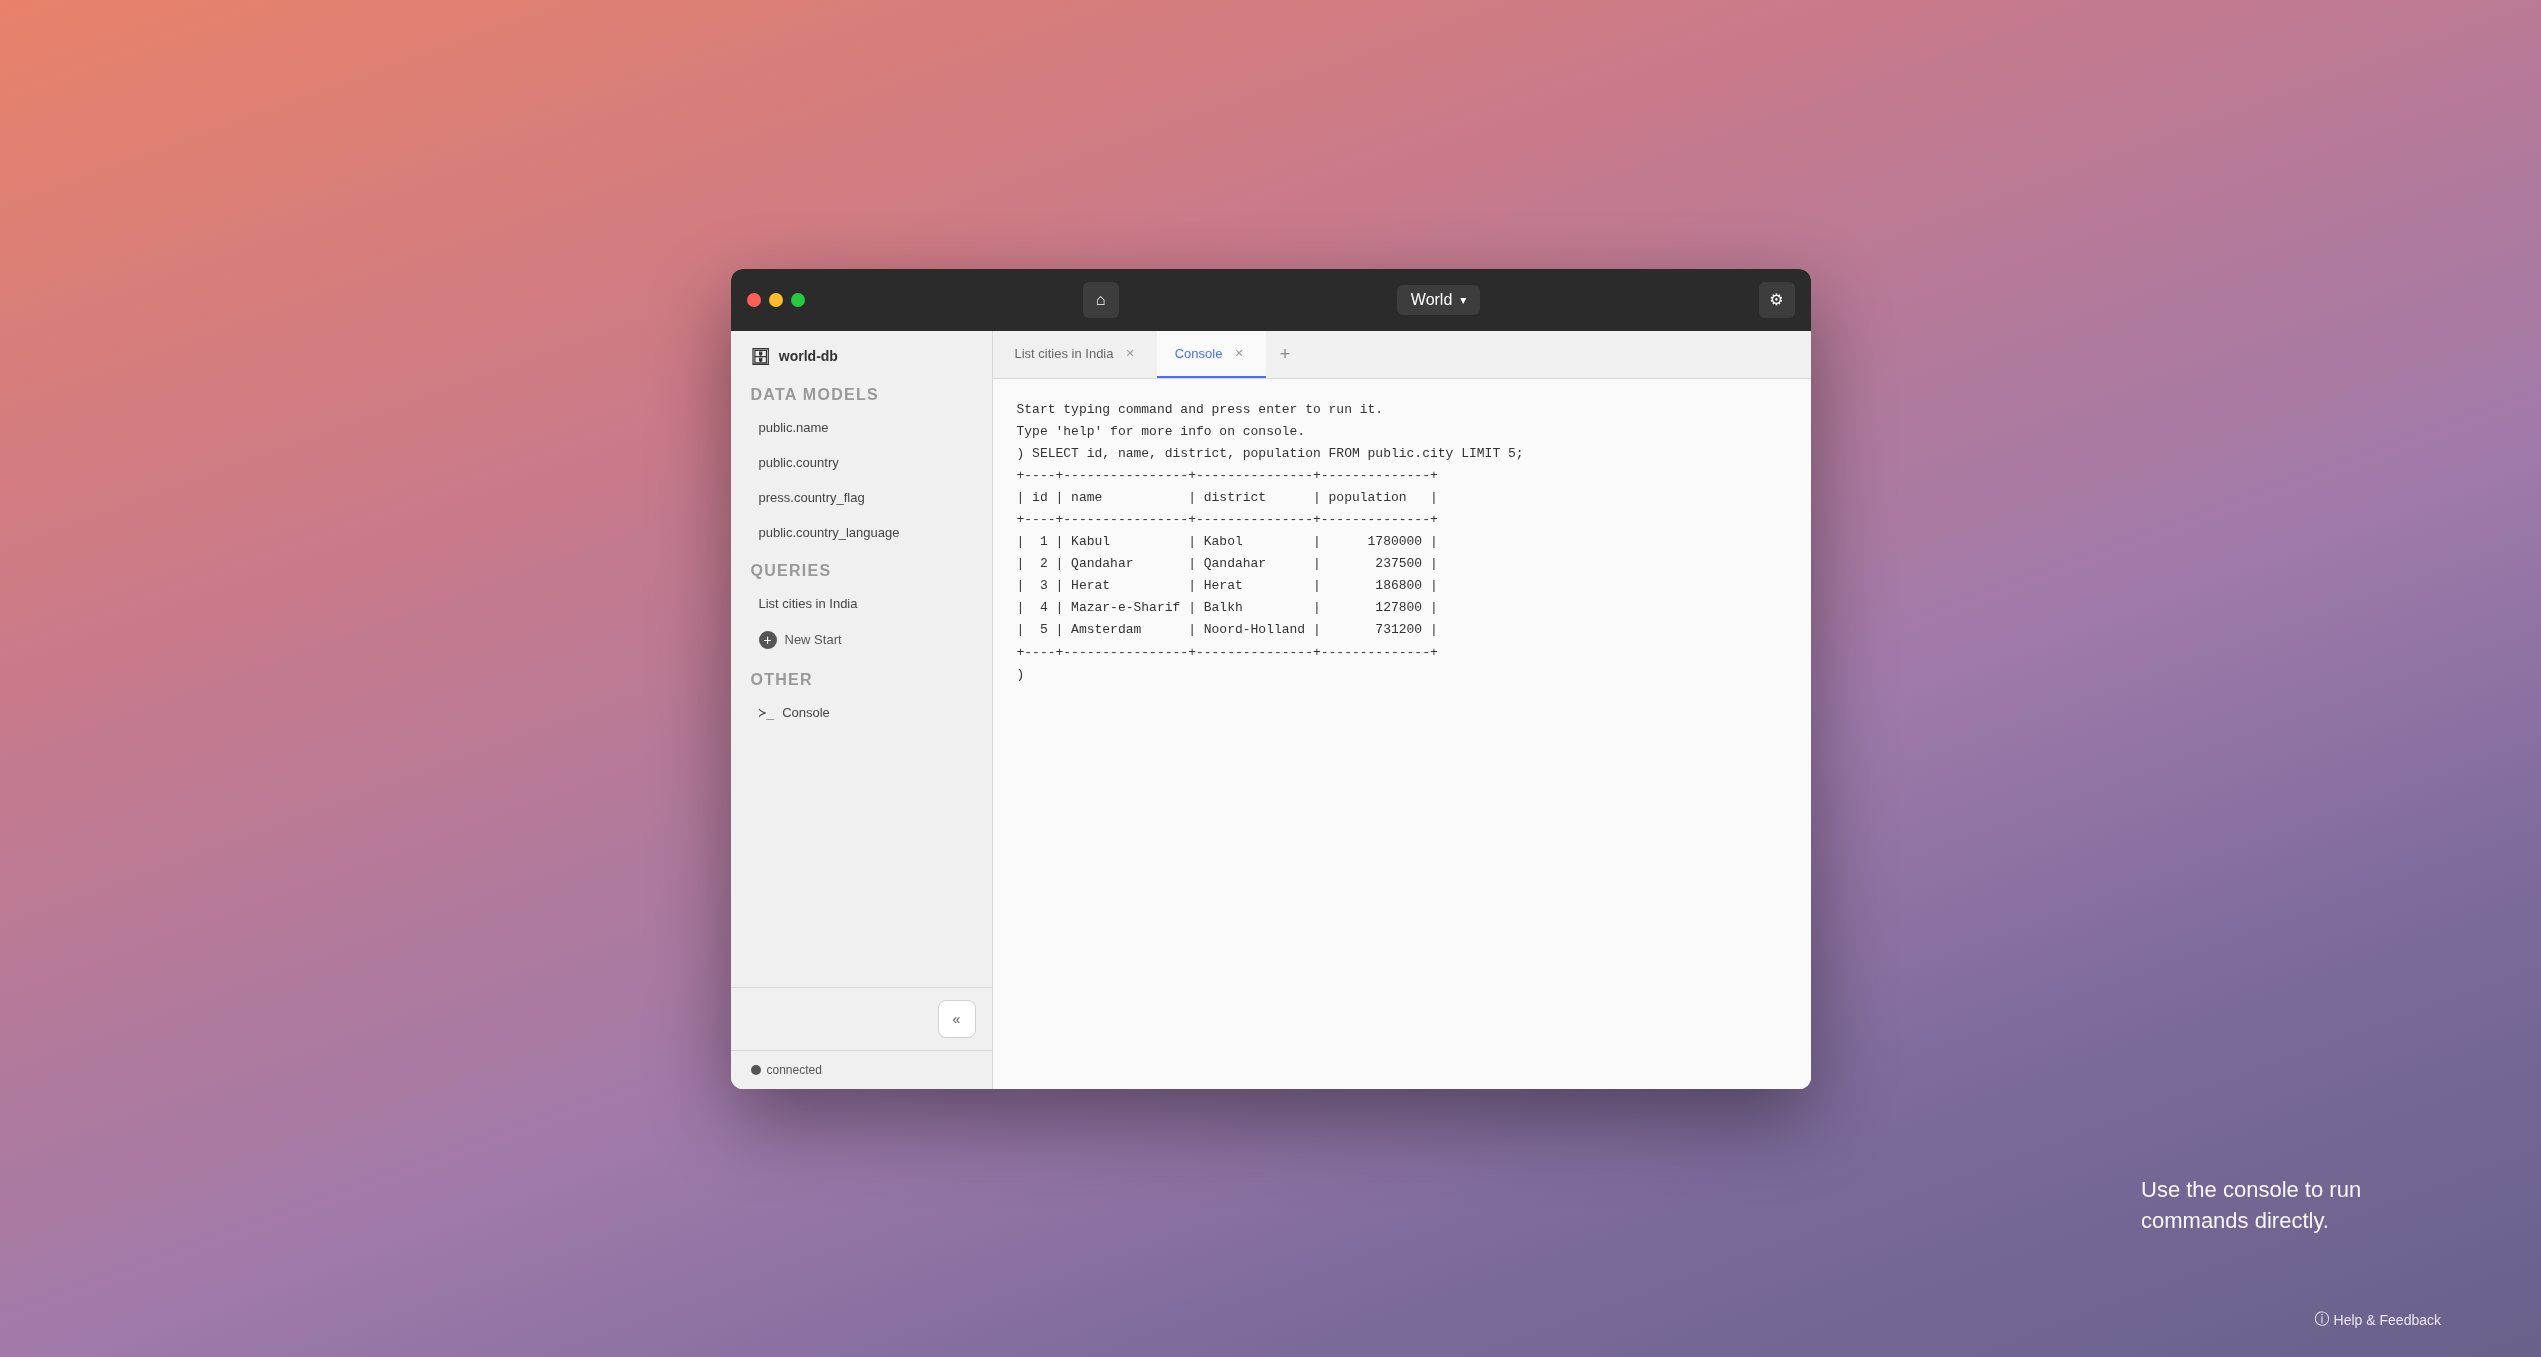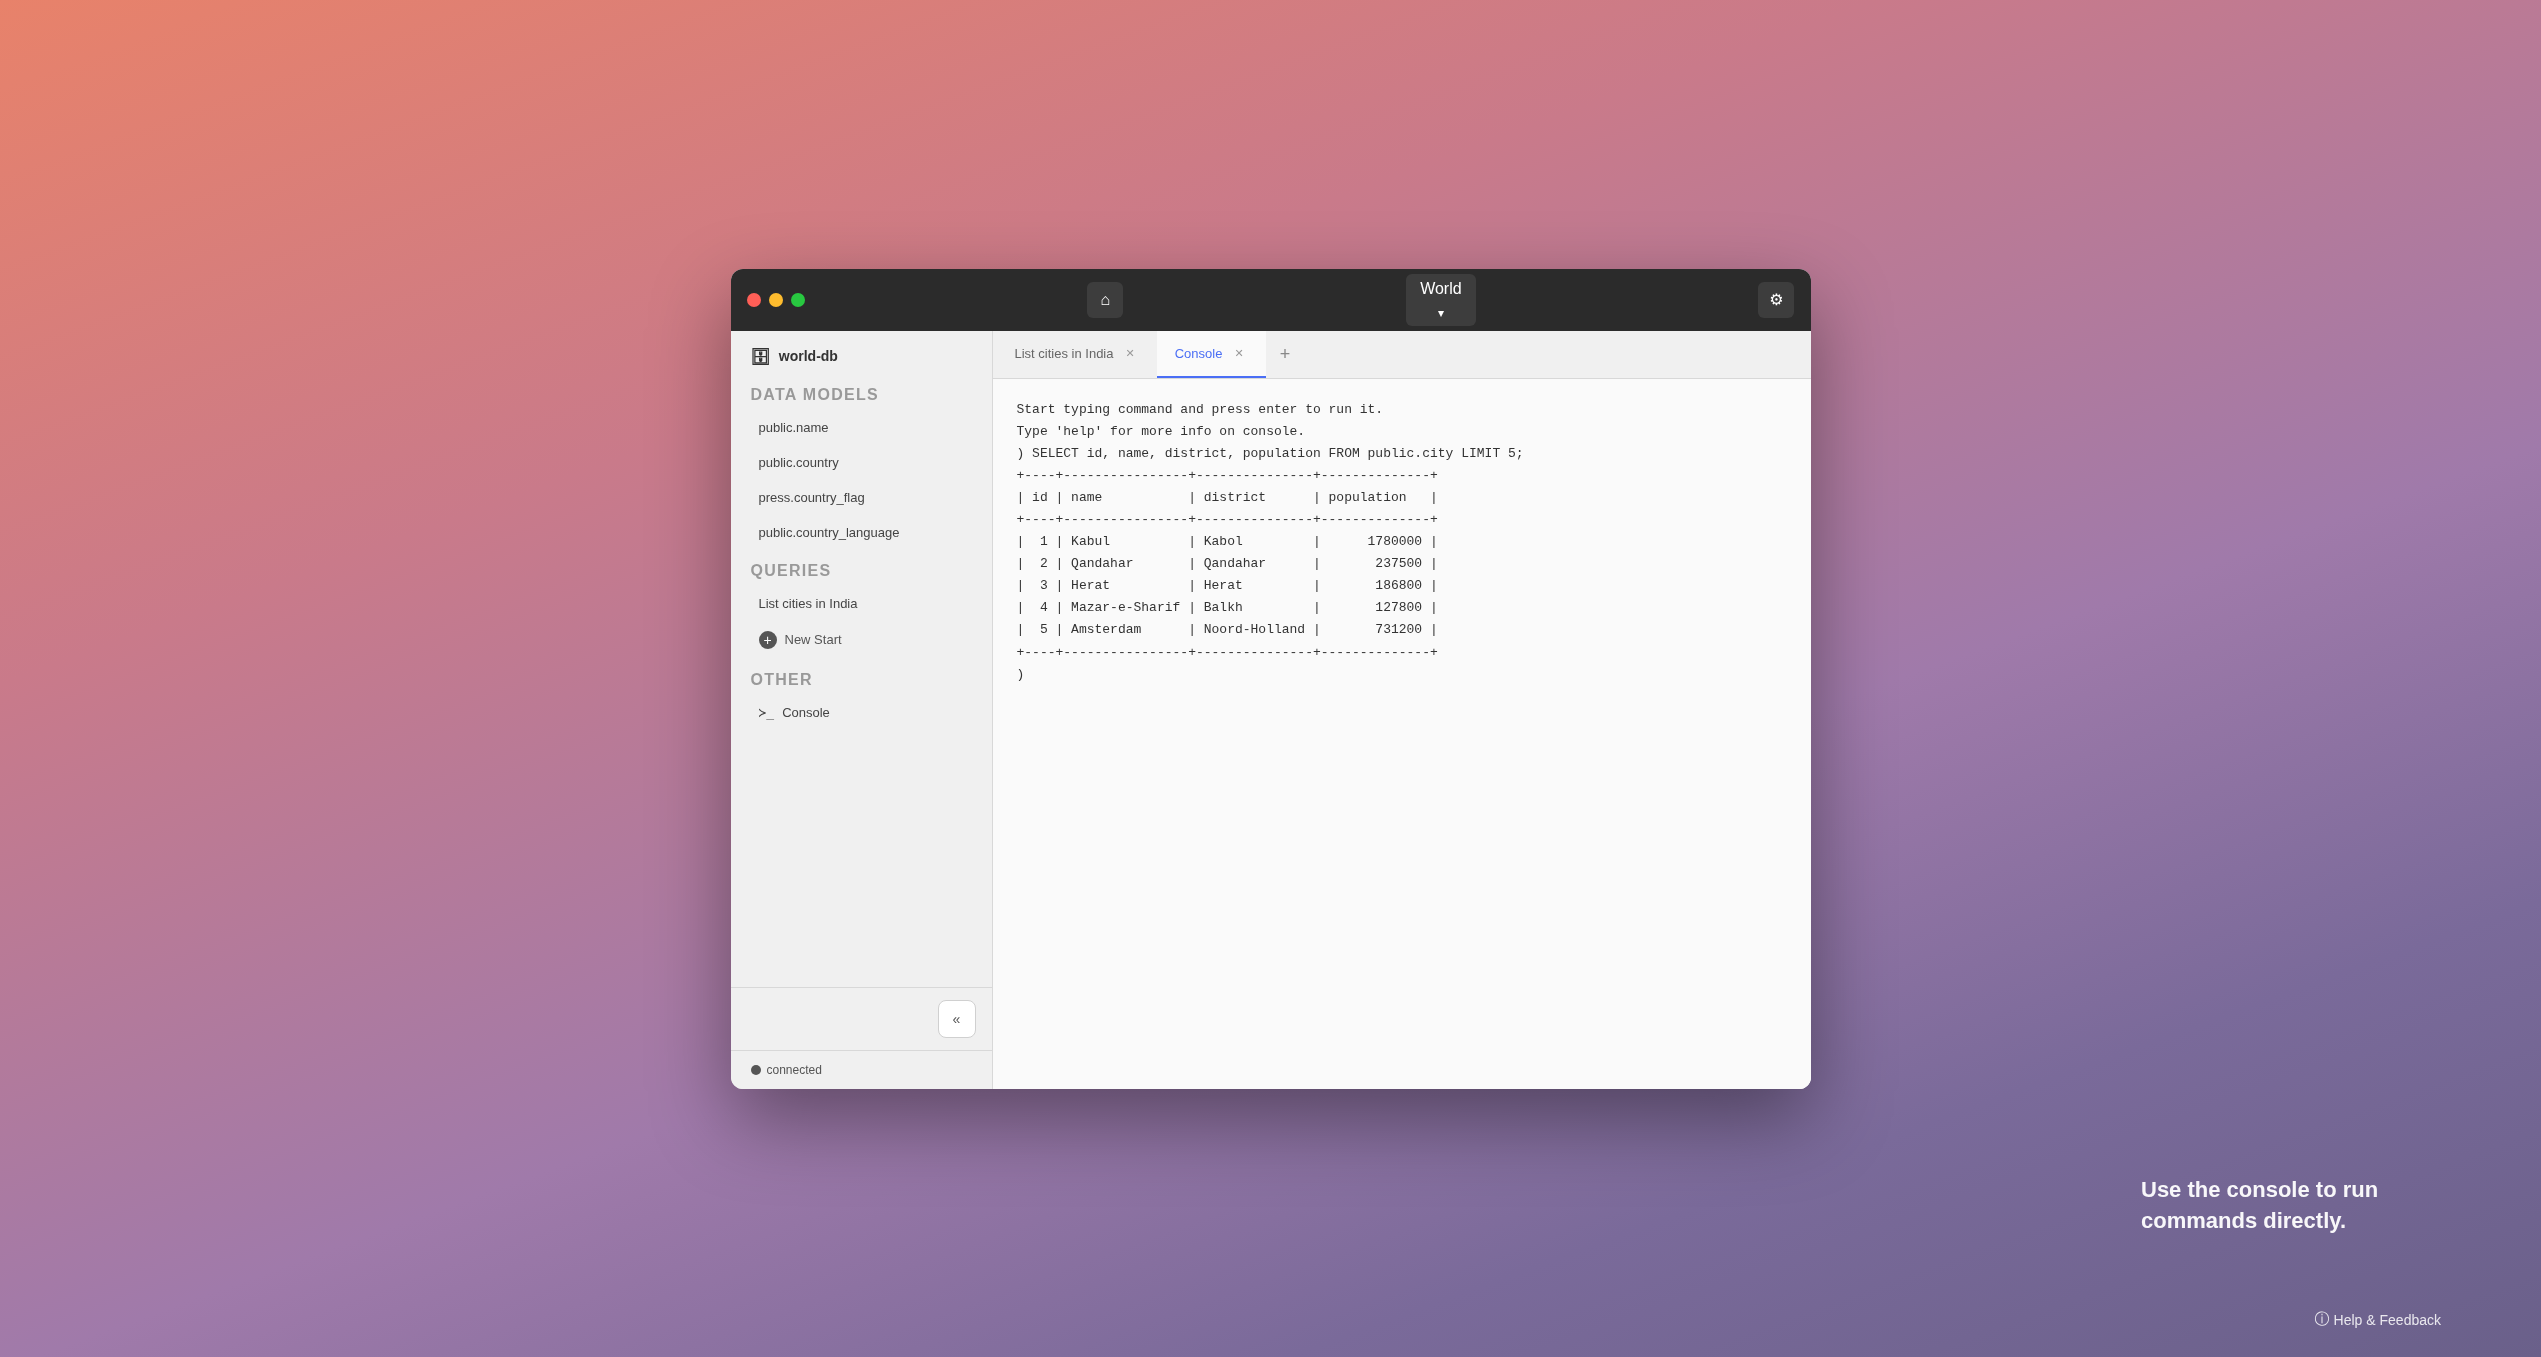--- a/index.html
+++ b/index.html
@@ -51,21 +51,20 @@
     .traffic-btn.green { background: #28c840; }
 
     .titlebar-center {
       display: flex;
       align-items: center;
       gap: 8px;
       background: #3d3d3d;
       padding: 6px 14px;
       border-radius: 6px;
       cursor: pointer;
-      flex-direction: column;
     }
 
     .titlebar-center span {
       color: #ffffff;
       font-size: 16px;
       font-weight: 500;
     }
 
     .titlebar-center .chevron {
       color: #ffffff;
@@ -297,21 +296,21 @@
       background: #fafafa;
     }
 
     
     .bottom-hint {
       position: absolute;
       bottom: 80px;
       right: 180px;
       color: rgba(255,255,255,0.95);
       font-size: 22px;
-      font-weight: 700;
+      font-weight: 400;
       max-width: 280px;
       line-height: 1.4;
       text-align: left;
     }
 
     .help-feedback {
       position: absolute;
       bottom: 24px;
       right: 80px;
       color: rgba(255,255,255,0.85);

